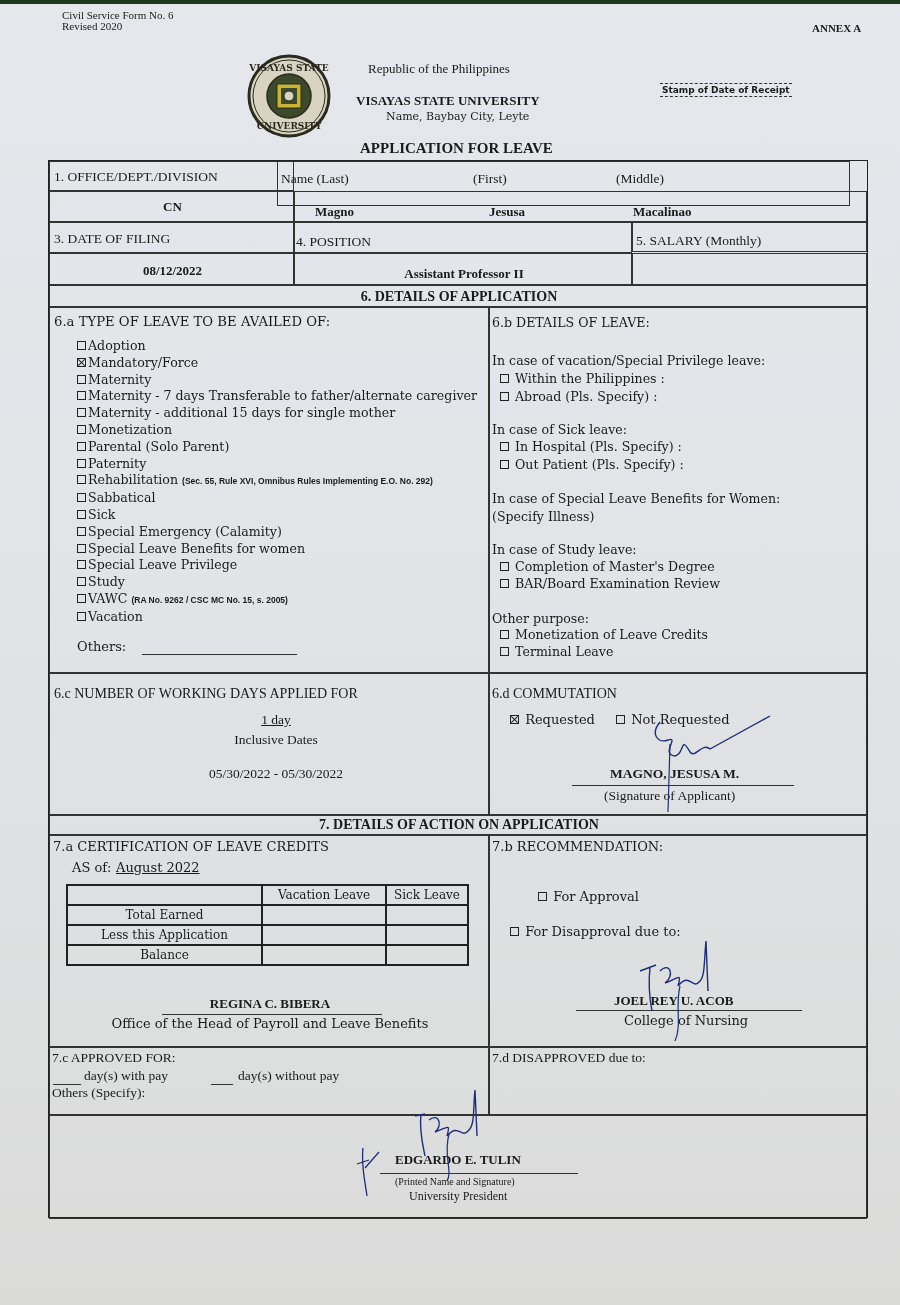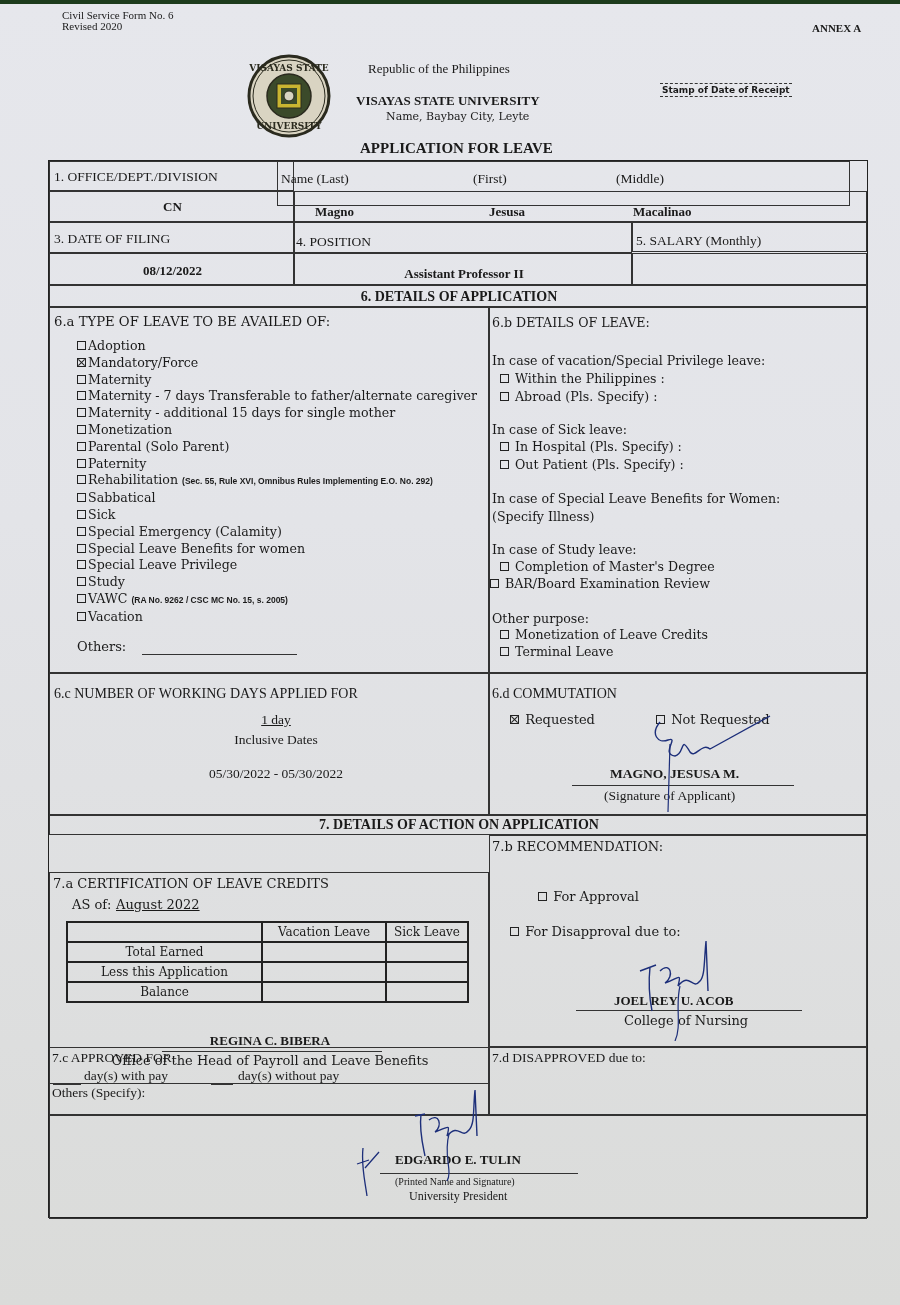--- a/index.html
+++ b/index.html
@@ -143,51 +143,51 @@
     <span class="ser" style="left:2px;top:45px;">In case of vacation/Special Privilege leave:</span>
     <div class="ser" style="left:10px;top:63px;"><span class="cb"></span> <span>Within the Philippines :</span></div>
     <div class="ser" style="left:10px;top:81px;"><span class="cb"></span> <span>Abroad (Pls. Specify) :</span></div>
     <span class="ser" style="left:2px;top:114px;">In case of Sick leave:</span>
     <div class="ser" style="left:10px;top:131px;"><span class="cb"></span> <span>In Hospital (Pls. Specify) :</span></div>
     <div class="ser" style="left:10px;top:149px;"><span class="cb"></span> <span>Out Patient (Pls. Specify) :</span></div>
     <span class="ser" style="left:2px;top:183px;">In case of Special Leave Benefits for Women:</span>
     <span class="ser" style="left:2px;top:201px;">(Specify Illness)</span>
     <span class="ser" style="left:2px;top:234px;">In case of Study leave:</span>
     <div class="ser" style="left:10px;top:251px;"><span class="cb"></span> <span>Completion of Master's Degree</span></div>
-    <div class="ser" style="left:0;top:268px;"><span class="cb"></span> <span>BAR/Board Examination Review</span></div>
+    <div class="ser" style="left:10px;top:268px;"><span class="cb"></span> <span>BAR/Board Examination Review</span></div>
     <span class="ser" style="left:2px;top:303px;">Other purpose:</span>
     <div class="ser" style="left:10px;top:319px;"><span class="cb"></span> <span>Monetization of Leave Credits</span></div>
     <div class="ser" style="left:10px;top:336px;"><span class="cb"></span> <span>Terminal Leave</span></div>
   </div>
 
   <div class="cell" style="left:0;top:512px;width:440px;height:142px;">
     <span class="lbl cond" style="left:4px;top:12px;font-size:14px;">6.c NUMBER OF WORKING DAYS APPLIED FOR</span>
     <span class="lbl cond" style="left:0;width:452px;text-align:center;top:38px;text-decoration:underline;">1 day</span>
     <span class="lbl cond" style="left:0;width:452px;text-align:center;top:58px;">Inclusive Dates</span>
     <span class="lbl cond" style="left:0;width:452px;text-align:center;top:92px;">05/30/2022 - 05/30/2022</span>
   </div>
 
   <div class="cell" style="left:440px;top:512px;width:378px;height:142px;">
     <span class="lbl cond" style="left:2px;top:12px;font-size:14px;">6.d COMMUTATION</span>
     <div class="ser" style="left:20px;top:38px;font-size:13px;"><span class="cb checked"></span> <span>Requested</span></div>
-    <div class="ser" style="left:126px;top:38px;font-size:13px;margin-left:40px;"><span class="cb"></span> <span>Not Requested</span></div>
+    <div class="ser" style="left:126px;top:38px;font-size:13px;"><span class="cb"></span> <span>Not Requested</span></div>
     <span class="val" style="left:120px;top:92px;font-size:13.5px;">MAGNO, JESUSA M.</span>
     <div class="line" style="left:82px;top:111px;width:222px;"></div>
     <span class="lbl cond" style="left:114px;top:114px;">(Signature of Applicant)</span>
     <svg class="sig" style="left:150px;top:40px;" width="150" height="100" viewBox="0 0 150 100">
       <path d="M20,8 C10,20 18,30 28,26 C40,22 20,40 35,42 C45,40 40,20 50,38 C55,45 62,28 70,35 L130,2" fill="none" stroke="#1d2f7a" stroke-width="1.4"></path>
       <path d="M30,30 L28,98" fill="none" stroke="#1d2f7a" stroke-width="1.2"></path>
     </svg>
   </div>
 
   <div class="cell" style="left:0;top:654px;width:818px;height:20px;">
     <div class="section-hdr" style="left:0;top:1px;width:818px;">7. DETAILS OF ACTION ON APPLICATION</div>
   </div>
 
-  <div class="cell" style="left:0;top:674px;width:440px;height:212px;margin-top:37px;">
+  <div class="cell" style="left:0;top:674px;width:440px;height:212px;">
     <span class="ser" style="left:3px;top:3px;font-size:13px;">7.a CERTIFICATION OF LEAVE CREDITS</span>
     <span class="ser" style="left:22px;top:24px;font-size:13px;">AS of:</span>
     <span class="ser" style="left:66px;top:24px;font-size:13px;text-decoration:underline;">August 2022</span>
     <table class="credits" style="left:16px;top:48px;">
       <tbody>
           <tr>
         <td style="width:185px;"></td>
         <td style="width:114px;">Vacation Leave</td>
         <td style="width:72px;">Sick Leave</td>
       </tr>

